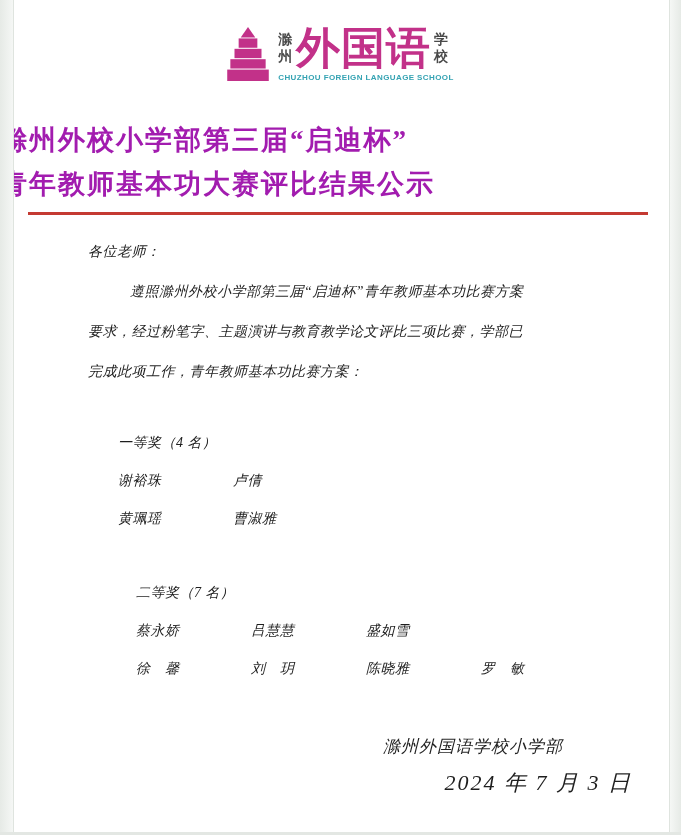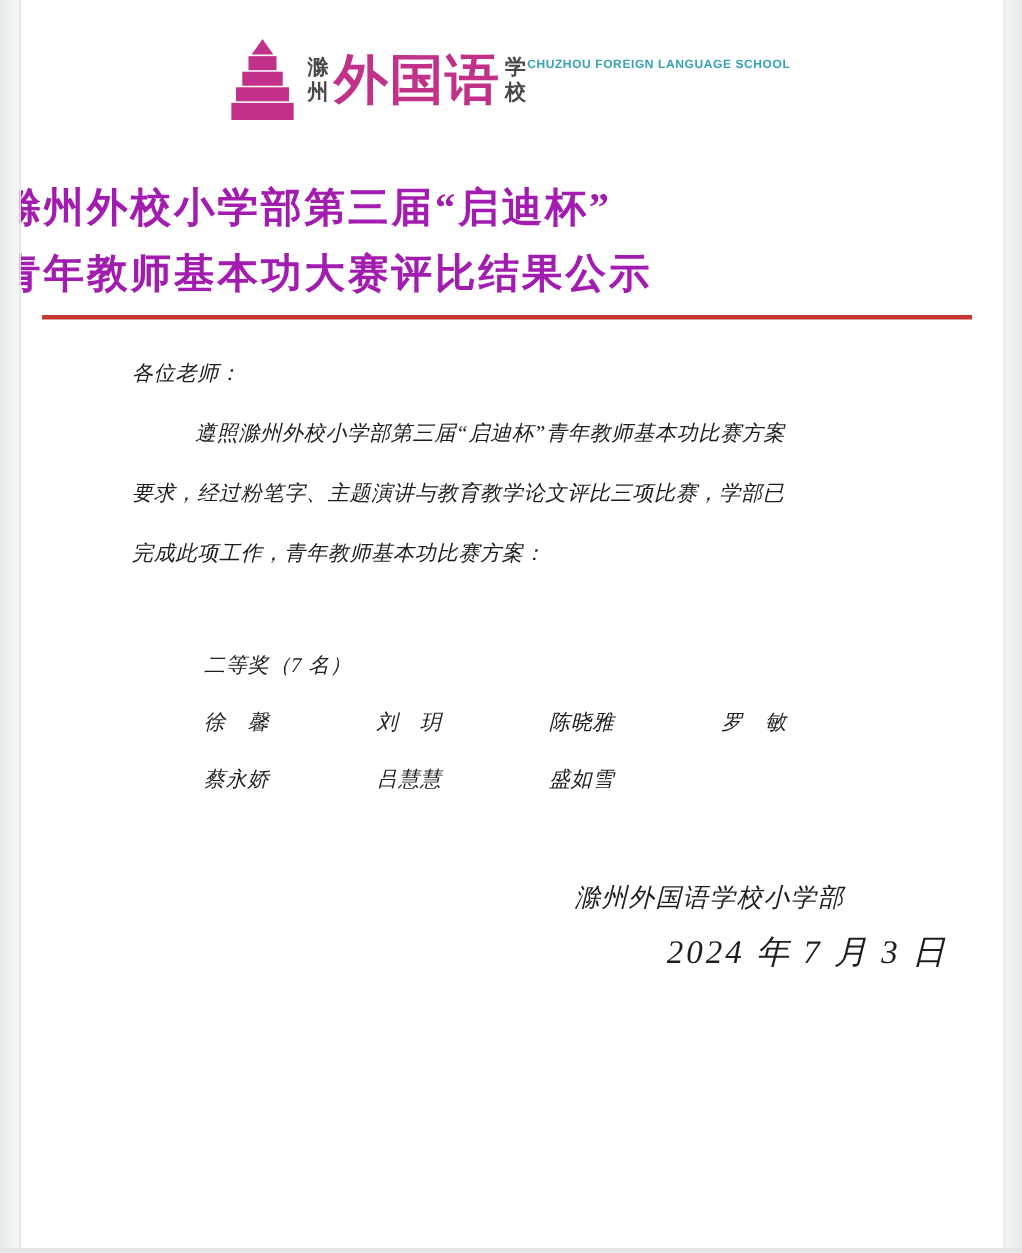--- a/index.html
+++ b/index.html
@@ -27,29 +27,29 @@
     position:absolute; bottom:0; left:0; right:0; height:3px;
     background:#e3e7e3;
   }
 
   
   .logo {
     margin-top:26px;
     display:flex; justify-content:center; align-items:center; gap:9px;
   }
   .logo-pyramid { width:42px; height:54px; flex:0 0 auto; }
-  .logo-text { display:flex; flex-direction:row; }
+  .logo-text { display:flex; flex-direction:column; }
   .logo-cn-row { display:flex; align-items:center; gap:3px; }
   .logo-vert {
     width:1.05em; font-size:14px; font-weight:bold; color:#4a4a4a;
     line-height:1.2; word-break:break-all;
     font-family:"Liberation Sans", sans-serif;
   }
   .logo-main {
-    font-size:36px; font-weight:bold; color:#c23189;
+    font-size:44px; font-weight:bold; color:#c23189;
     font-family:"Liberation Sans", sans-serif;
     letter-spacing:1px; line-height:1;
   }
   .logo-en {
     margin-top:3px;
     font-family:"Liberation Sans", sans-serif;
     font-size:8px; font-weight:bold; letter-spacing:0.4px;
     color:#35a3b3; white-space:nowrap;
   }
 
@@ -133,27 +133,36 @@
     <div>青年教师基本功大赛评比结果公示</div>
   </div>
   <div class="rule"></div>
 
   <div class="content">
     <div class="line">各位老师：</div>
     <div class="line indent1">遵照滁州外校小学部第三届“启迪杯”青年教师基本功比赛方案</div>
     <div class="line">要求，经过粉笔字、主题演讲与教育教学论文评比三项比赛，学部已</div>
     <div class="line">完成此项工作，青年教师基本功比赛方案：</div>
 
+    <div class="award-group first">
+      <div class="award-heading">一等奖（4 名）</div>
+      <div class="award-row">
+        <span class="ncol">谢裕珠</span><span class="ncol">卢倩</span>
+      </div>
+      <div class="award-row">
+        <span class="ncol">黄珮瑶</span><span class="ncol">曹淑雅</span>
+      </div>
+    </div>
 
     <div class="award-group second">
       <div class="award-heading">二等奖（7 名）</div>
       <div class="award-row">
-        <span class="ncol">徐　馨</span><span class="ncol">刘　玥</span><span class="ncol">陈晓雅</span><span class="ncol">罗　敏</span>
+        <span class="ncol">蔡永娇</span><span class="ncol">吕慧慧</span><span class="ncol">盛如雪</span>
       </div>
       <div class="award-row">
-        <span class="ncol">蔡永娇</span><span class="ncol">吕慧慧</span><span class="ncol">盛如雪</span>
+        <span class="ncol">徐　馨</span><span class="ncol">刘　玥</span><span class="ncol">陈晓雅</span><span class="ncol">罗　敏</span>
       </div>
     </div>
   </div>
 
   <div class="signature">滁州外国语学校小学部</div>
   <div class="dateline">2024 年 7 月 3 日</div>
 </div>
 
 </body></html>

